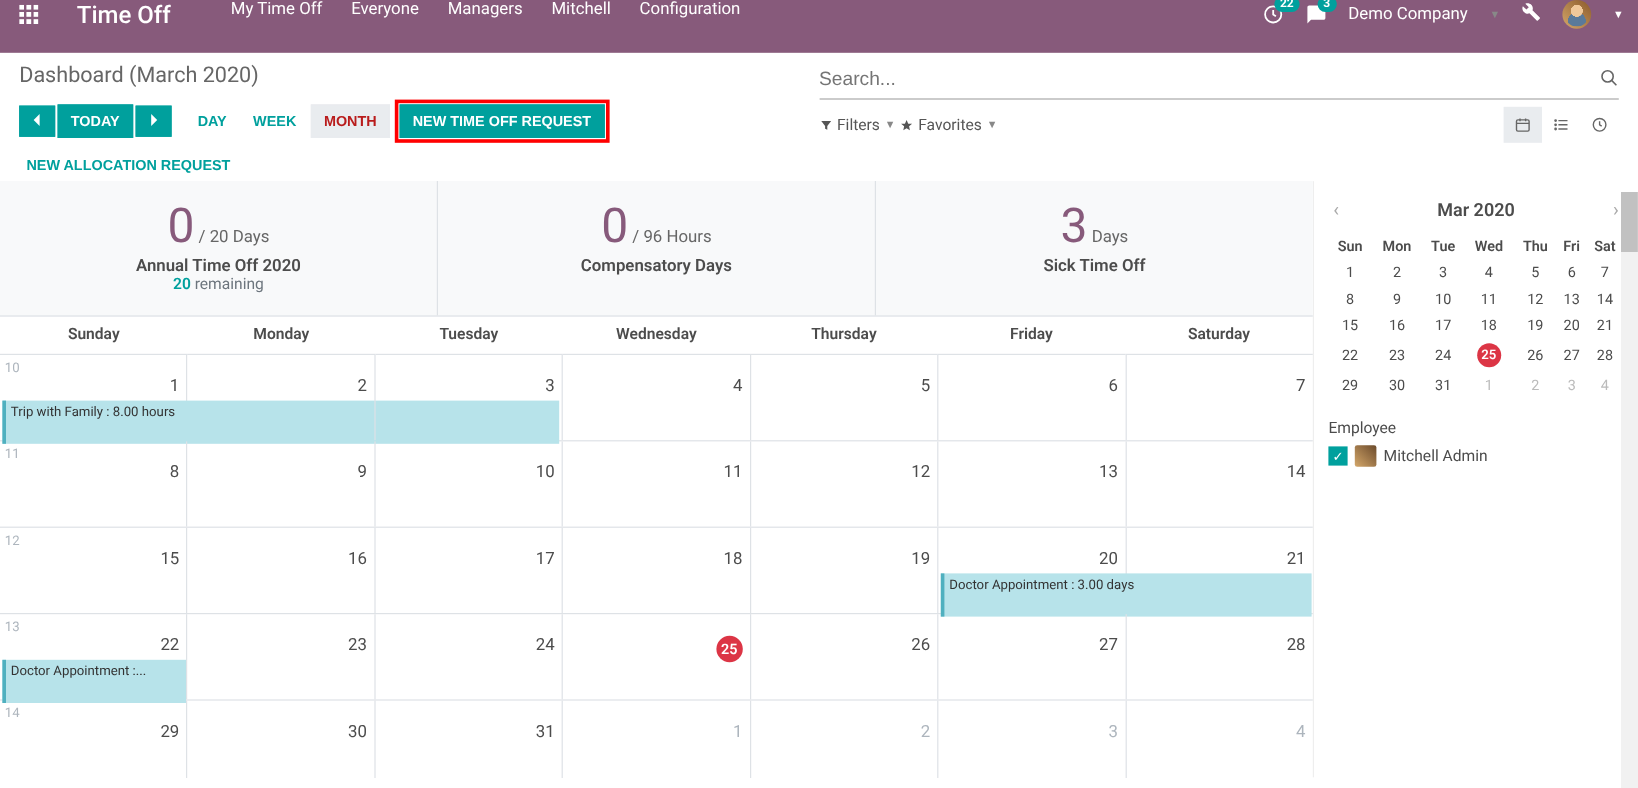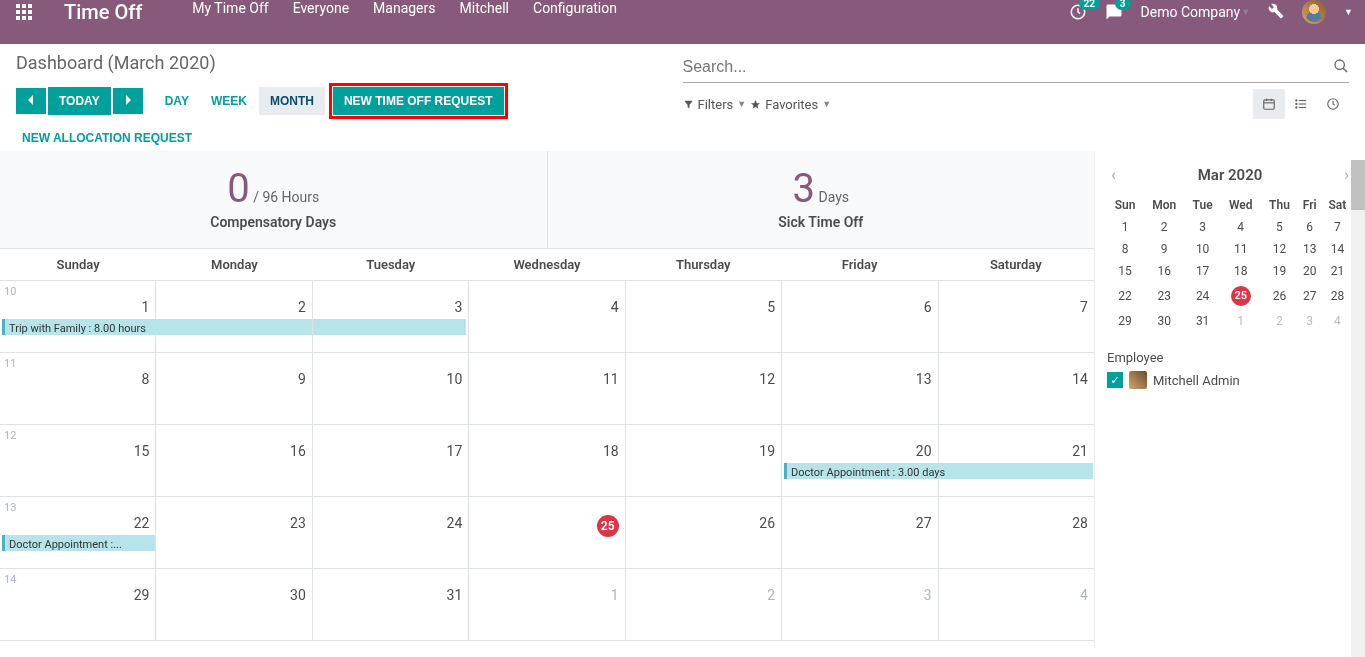--- a/index.html
+++ b/index.html
@@ -8,34 +8,34 @@
 .topbar { background: #875a7b; color: #fff; height: 44px; display: flex; align-items: flex-start; padding: 0 12px; }
 .topbar .apps-icon { width: 24px; height: 24px; display: flex; align-items: center; justify-content: center; cursor: pointer; }
 .topbar .brand { font-size: 20px; font-weight: 500; margin-left: 28px; margin-right: 50px; }
 .topbar .menu { display: flex; gap: 24px; }
 .topbar .menu-item { cursor: pointer; font-size: 14px; }
 .topbar .spacer { flex: 1; }
 .topbar .right { display: flex; align-items: center; gap: 18px; }
 .badge-ctn { position: relative; cursor: pointer; }
 .badge-ctn svg { display: block; }
 .badge { position: absolute; top: -6px; left: 10px; background: #00a09d; color: #fff; border-radius: 9px; font-size: 10px; padding: 1px 5px; min-width: 16px; text-align: center; font-weight: bold; }
-.company { display: flex; align-items: center; gap: 1px; cursor: pointer; font-size: 14px; }
+.company { display: flex; align-items: center; gap: 18px; cursor: pointer; font-size: 14px; }
 .wrench { cursor: pointer; }
 .avatar { width: 24px; height: 24px; border-radius: 50%; background: linear-gradient(45deg,#d4a76a,#8b5a2b); cursor: pointer; position: relative; overflow: hidden; }
 .avatar::after { content:""; position:absolute; inset:2px; border-radius:50%; background: radial-gradient(circle at 50% 35%, #f0c89a 30%, transparent 31%), radial-gradient(circle at 50% 80%, #5a7a9a 40%, transparent 41%); }
 
 .controlbar { display: flex; padding: 8px 16px 0 16px; }
 .cb-left { flex: 1; }
 .cb-right { flex: 1; }
 .dash-title { font-size: 18px; color: #666; margin-bottom: 10px; }
 .btnrow { display: flex; align-items: center; gap: 2px; flex-wrap: wrap; }
 .btn-teal { background: #00a09d; color: #fff; border: 1px solid #00a09d; padding: 6px 10px; font-size: 12px; cursor: pointer; font-weight: 600; }
 .btn-arrow { background:#00a09d;color:#fff;border:1px solid #00a09d;padding:5px 9px;cursor:pointer;font-size:12px;font-weight:bold;}
 .btn-link-teal { background: none; border: none; color: #00a09d; padding: 6px 10px; font-weight: 600; font-size: 12px; cursor: pointer; }
-.btn-gray { background: #e9ecef; border: 1px solid #e9ecef; color: #0c4a6e; padding: 6px 10px; font-size: 12px; font-weight: 600; cursor: pointer; }
+.btn-gray { background: #e9ecef; border: 1px solid #e9ecef; color: #b91c1c; padding: 6px 10px; font-size: 12px; font-weight: 600; cursor: pointer; }
 .highlight-red { border: 3px solid #ff0000; display: inline-block; padding: 1px; margin-left:2px;}
 .alloc-row { margin-top: 6px; }
 
 .searchbar { display: flex; align-items: center; border-bottom: 1px solid #aaa; padding: 2px 0; margin-bottom: 6px; }
 .searchbar input { flex: 1; border: none; outline: none; font-size: 16px; padding: 4px 0; background: transparent; }
 .filterrow { display: flex; gap: 4px; align-items: center; color: #555; font-size: 13px; text-align: center; }
 .filterbtn { cursor: pointer; display: inline-flex; align-items: center; gap: 4px; }
 .caret { font-size: 9px; color: #888; }
 .viewswitch { margin-left: auto; display: flex; gap: 0; }
 .vsbtn { width: 32px; height: 30px; display:flex;align-items:center;justify-content:center; cursor:pointer; color:#666; }
@@ -56,21 +56,21 @@
 
 .cal { width: 100%; }
 .cal-head { display: flex; }
 .cal-head .dow { flex: 1; text-align: center; font-weight: 600; padding: 8px 0; border-bottom:1px solid #dee2e6; }
 .cal-row { display: flex; position: relative; min-height: 72px; border-bottom: 1px solid #dee2e6; }
 .wknum { position: absolute; left: 4px; top: 4px; font-size: 11px; color: #adb5bd; }
 .cal-cell { flex: 1; border-right: 1px solid #dee2e6; position: relative; padding: 18px 6px 4px 6px; text-align: right; font-size: 14px; }
 .cal-cell:last-child { border-right: none; }
 .cal-cell.other { color: #adb5bd; }
 .daybadge { display:inline-block; width:22px; height:22px; border-radius:50%; background:#dc3545; color:#fff; text-align:center; line-height:22px; font-size:12px; font-weight:600;}
-.event { position: absolute; left: 2px; right: 0; top: 38px; height: 16px; background: #b7e3ea; border-left: 3px solid #4fb0bf; font-size: 11px; line-height: 20px; padding-left: 4px; text-align: left; color: #333; overflow: hidden; white-space: nowrap; }
+.event { position: absolute; left: 2px; right: 0; top: 38px; height: 36px; background: #b7e3ea; border-left: 3px solid #4fb0bf; font-size: 11px; line-height: 20px; padding-left: 4px; text-align: left; color: #333; overflow: hidden; white-space: nowrap; }
 .event.span3 { width: calc(300% - 2px); }
 .event.truncate { width: calc(100% - 2px); }
 
 .mini-nav { display:flex; align-items:center; justify-content:space-between; margin-bottom:6px;}
 .mini-nav .mtitle { font-weight:600; font-size:15px; }
 .mini-nav .mnav { color:#aaa; cursor:pointer; font-size:16px; padding:4px;}
 .mini { width:100%; border-collapse: collapse; font-size:12px; text-align:center;}
 .mini th { font-weight:600; padding:4px 0; color:#4c4c4c;}
 .mini td { padding:4px 0; color:#4c4c4c; cursor:pointer; }
 .mini td.omon { color:#bbb; }
@@ -217,20 +217,25 @@
         </div>
       </div>
     </div>
   </div>
 </div>
 
 <div class="main">
   <div class="main-left">
     <div class="statsrow">
       <div class="statcol">
+        <div><span class="statbig">0</span><span class="statunit"> / 20 Days</span></div>
+        <div class="stattitle">Annual Time Off 2020</div>
+        <div><span class="statrem-n">20</span><span class="statrem-t"> remaining</span></div>
+      </div>
+      <div class="statcol">
         <div><span class="statbig">0</span><span class="statunit"> / 96 Hours</span></div>
         <div class="stattitle">Compensatory Days</div>
       </div>
       <div class="statcol">
         <div><span class="statbig">3</span><span class="statunit"> Days</span></div>
         <div class="stattitle">Sick Time Off</div>
         <div><span class="statrem-n"></span><span class="statrem-t"></span></div>
       </div>
     </div>
 

